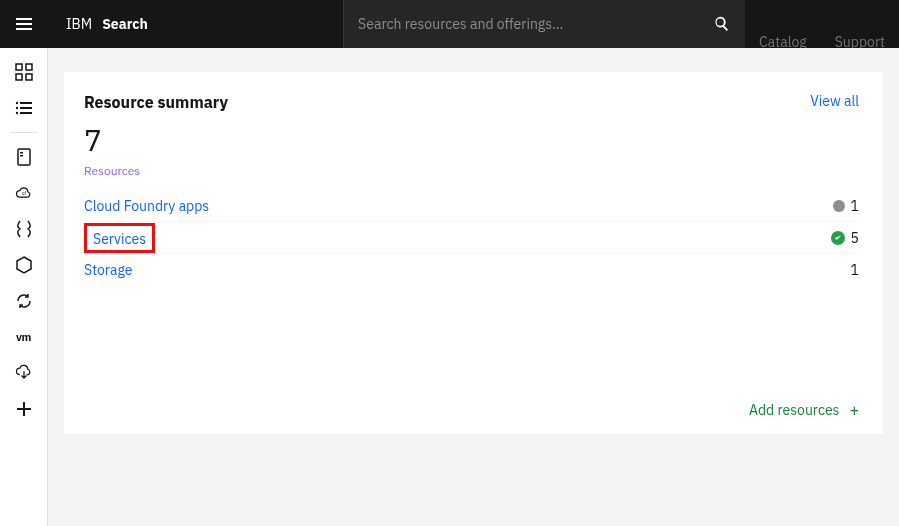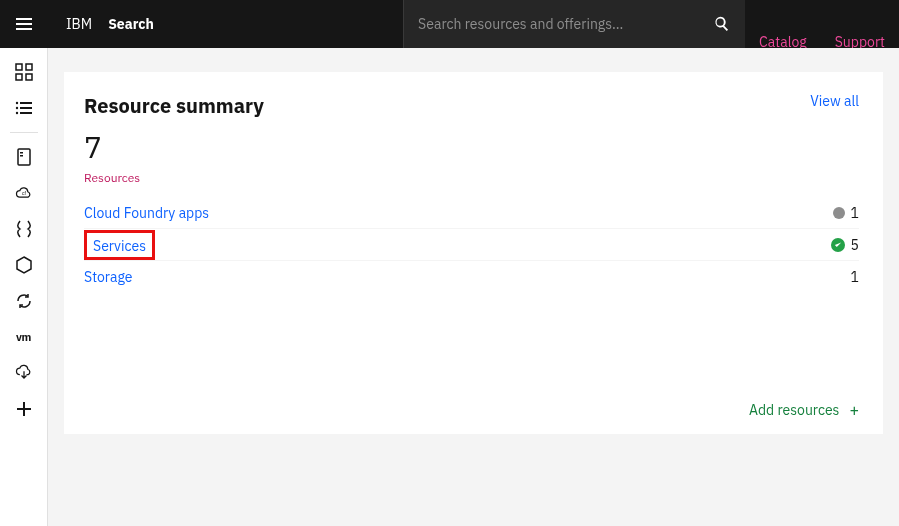--- a/index.html
+++ b/index.html
@@ -2,46 +2,46 @@
 <html><head>
 <meta charset="utf-8">
 <style>
   * { box-sizing: border-box; margin: 0; padding: 0; }
   body { font-family: "IBM Plex Sans", "Helvetica Neue", Arial, sans-serif; background: #f4f4f4; width: 899px; height: 526px; overflow: hidden; }
 
   
   .header { height: 48px; background: #161616; display: flex; align-items: center; color: #fff; }
   .hamburger { width: 48px; height: 48px; display: flex; align-items: center; justify-content: center; cursor: pointer; }
   .hamburger svg { width: 20px; height: 20px; fill: #fff; }
-  .brand { padding: 0 18px; font-size: 14px; display: flex; gap: 16px; }
+  .brand { padding: 0 18px; font-size: 14px; display: flex; gap: 10px; }
   .brand .bold { font-weight: 700; }
-  .search-wrap { margin-left: auto; width: 342px; height: 48px; background: #262626; display: flex; align-items: center; padding: 0 14px; border-left: 1px solid #393939; }
+  .search-wrap { margin-left: auto; width: 402px; height: 48px; background: #262626; display: flex; align-items: center; padding: 0 14px; border-left: 1px solid #393939; }
   .search-input { flex: 1; background: transparent; border: none; outline: none; color: #c6c6c6; font-size: 14px; font-family: inherit; }
   .search-input::placeholder { color: #8d8d8d; }
   .search-icon { width: 18px; height: 18px; fill: #fff; margin-left: 8px; }
   .header-links { display: flex; align-items: center; height: 48px; }
-  .header-link { padding: 0 14px; height: 48px; display: flex; align-items: center; cursor: pointer; font-size: 14px; color: #ec4899; margin-top: 36px; }
+  .header-link { padding: 0 14px; height: 48px; display: flex; align-items: center; cursor: pointer; font-size: 14px; color: #737373; margin-top: 36px; }
 
   
   .left-rail { position: absolute; top: 48px; left: 0; width: 48px; background: #fff; border-right: 1px solid #e0e0e0; height: 478px; display: flex; flex-direction: column; align-items: center; padding-top: 6px; }
   .rail-item { width: 64px; height: 36px; display: flex; align-items: center; justify-content: center; cursor: pointer; }
   .rail-item svg { width: 20px; height: 20px; fill: #161616; }
   .rail-divider { width: 28px; height: 1px; background: #e0e0e0; margin: 6px 0; }
   .rail-text { font-size: 11px; font-weight: 700; color: #161616; letter-spacing: -0.5px; }
 
   
   .main { position: absolute; left: 48px; top: 48px; right: 0; bottom: 0; padding: 24px 16px 16px 16px; background: #f4f4f4; overflow: hidden; }
   .page-title { font-size: 34px; font-weight: 400; color: #161616; margin-left: 18px; margin-bottom: 22px; }
 
   .card { background: #fff; padding: 20px 24px 14px 20px; position: relative; height: 362px; }
   .card-top { display: flex; align-items: flex-start; justify-content: space-between; }
-  .card-title { font-size: 20px; font-weight: 700; color: #161616; }
+  .card-title { font-size: 16px; font-weight: 700; color: #161616; }
   .view-all { font-size: 14px; color: #0f62fe; cursor: pointer; }
   .big-num { font-size: 30px; color: #161616; margin-top: 8px; }
-  .big-label { font-size: 12px; color: #be185d; margin-top: 4px; }
+  .big-label { font-size: 12px; color: #8b5cf6; margin-top: 4px; }
 
   .rows { margin-top: 12px; }
   .row { display: flex; align-items: center; justify-content: space-between; height: 32px; border-bottom: 1px solid #f4f4f4; }
   .row:last-child { border-bottom: none; gap: 21px; }
   .row-left { font-size: 14px; color: #0f62fe; cursor: pointer; }
   .row-right { display: flex; align-items: center; gap: 6px; font-size: 14px; color: #161616; }
   .dot { width: 12px; height: 12px; border-radius: 50%; display: inline-block; }
   .dot.gray { background: #8d8d8d; }
   .chk { width: 14px; height: 14px; border-radius: 50%; background: #24a148; display: inline-flex; align-items: center; justify-content: center; }
   .chk svg { width: 8px; height: 8px; fill: #fff; }

